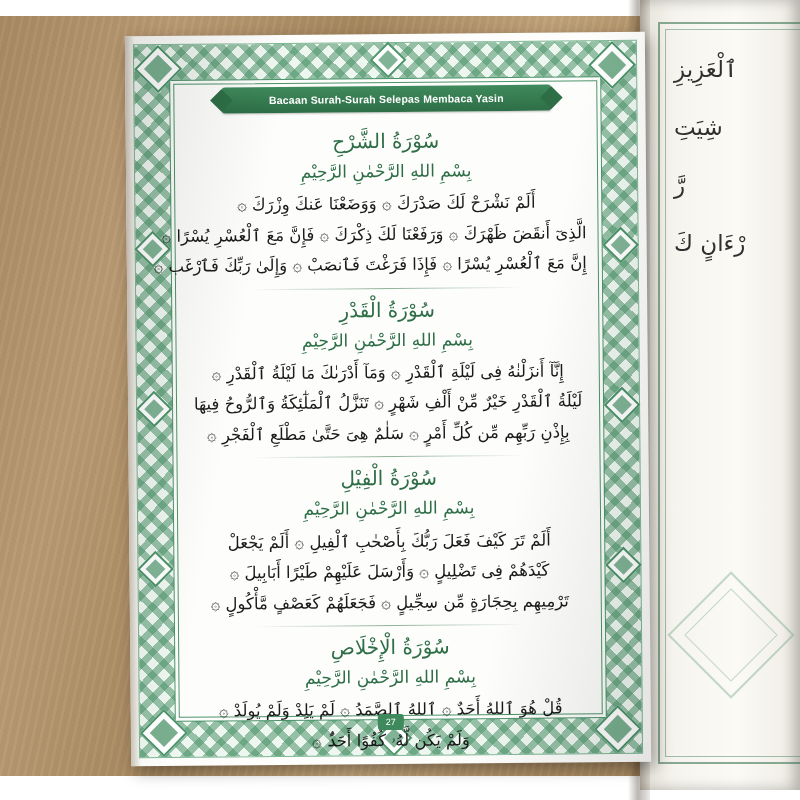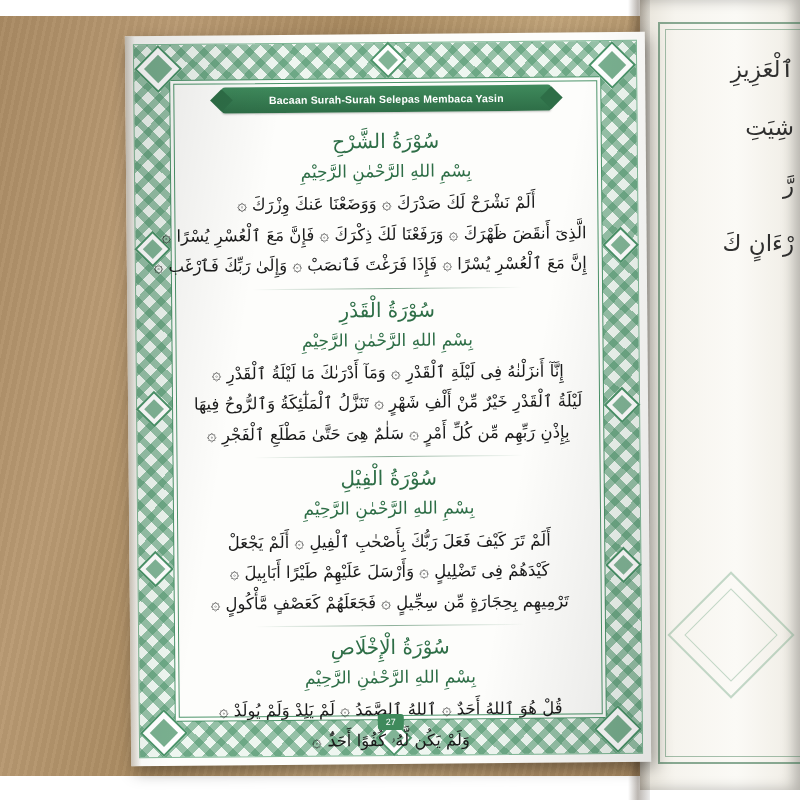--- a/index.html
+++ b/index.html
@@ -75,21 +75,21 @@
     border-right: none;
     opacity: .45;
   }
   .right-col-text {
     position: absolute;
     left: 34px;
     top: 40px;
     width: 120px;
     color: #1f1f1f;
     direction: rtl;
-    text-align: right;
+    text-align: left;
     font-family: "DejaVu Sans", sans-serif;
     font-size: 23px;
     line-height: 58px;
     letter-spacing: 0px;
     opacity: .92;
     white-space: pre-line;
   }
   .right-ornament {
     position: absolute;
     left: 46px;

